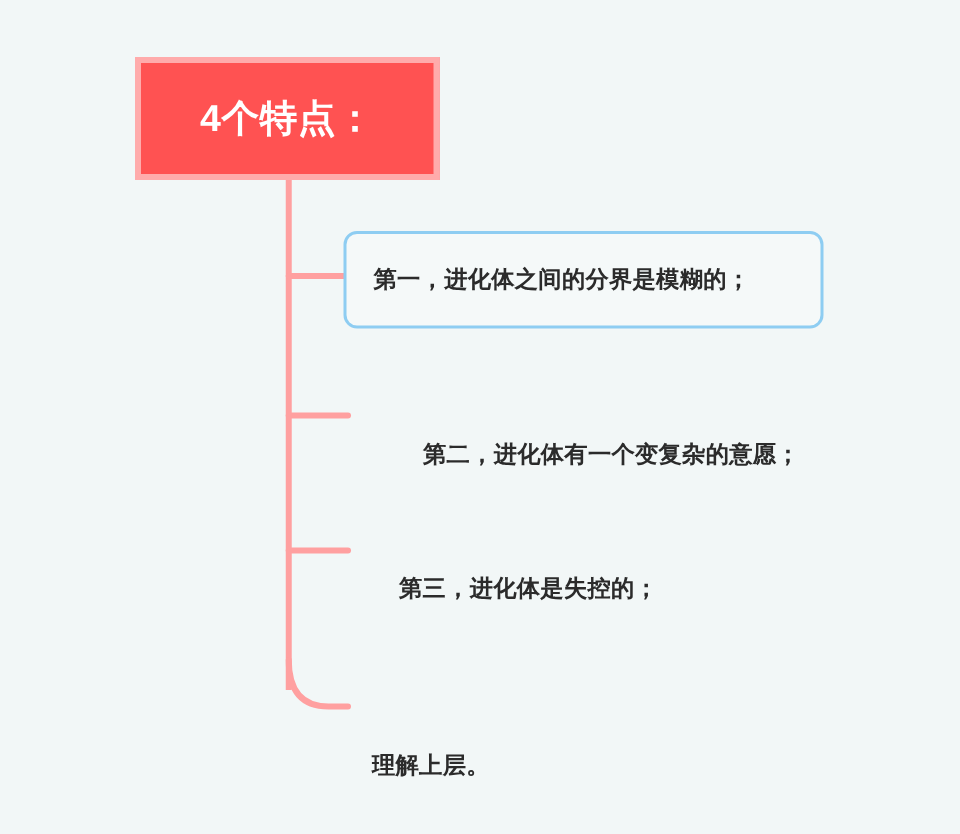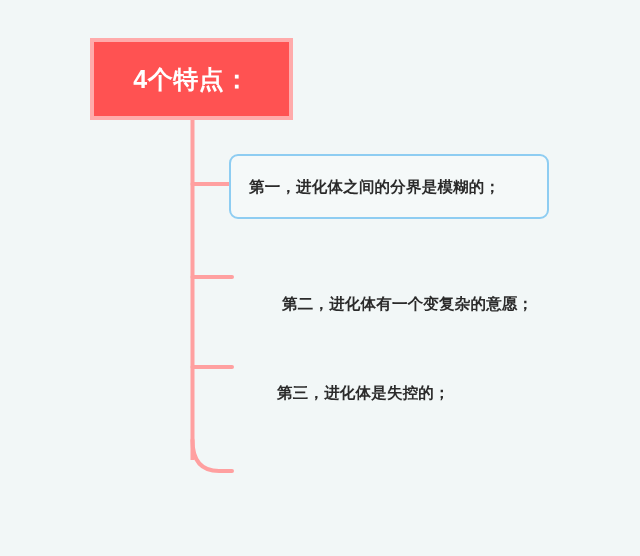--- a/index.html
+++ b/index.html
@@ -77,21 +77,21 @@
     left: 229px;
     top: 154px;
     width: 320px;
     height: 65px;
   }
   #node-2 {
     left: 264px;
     top: 265px;
   }
   #node-3 {
-    left: 259px;
+    left: 248px;
     top: 354px;
   }
   #node-4 {
     left: 248px;
     top: 446px;
     width: 330px;
   }
   .child-node .line2 {
     display: block;
   }
@@ -124,15 +124,16 @@
 
   <div id="node-2" class="child-node">
     <span>第二，进化体有一个变复杂的意愿；</span>
   </div>
 
   <div id="node-3" class="child-node">
     <span>第三，进化体是失控的；</span>
   </div>
 
   <div id="node-4" class="child-node">
+    <span class="line2">理解上层。</span>
   </div>
 
 </div>
 
 </body></html>

